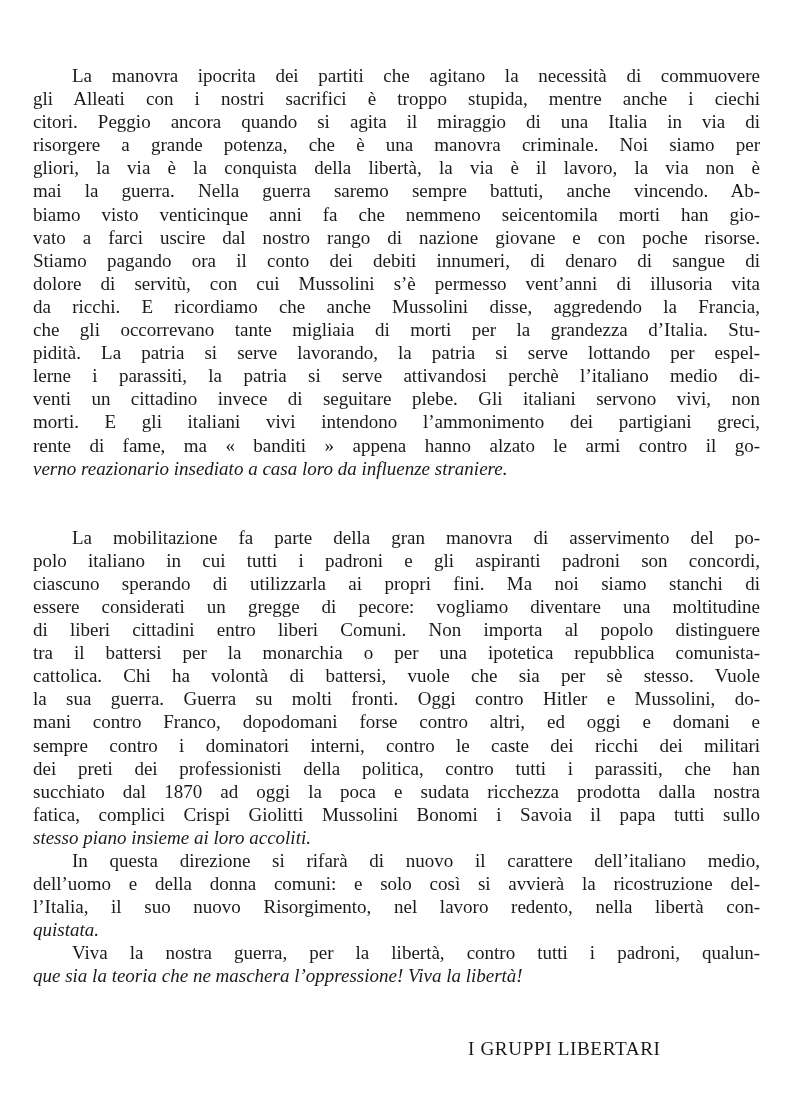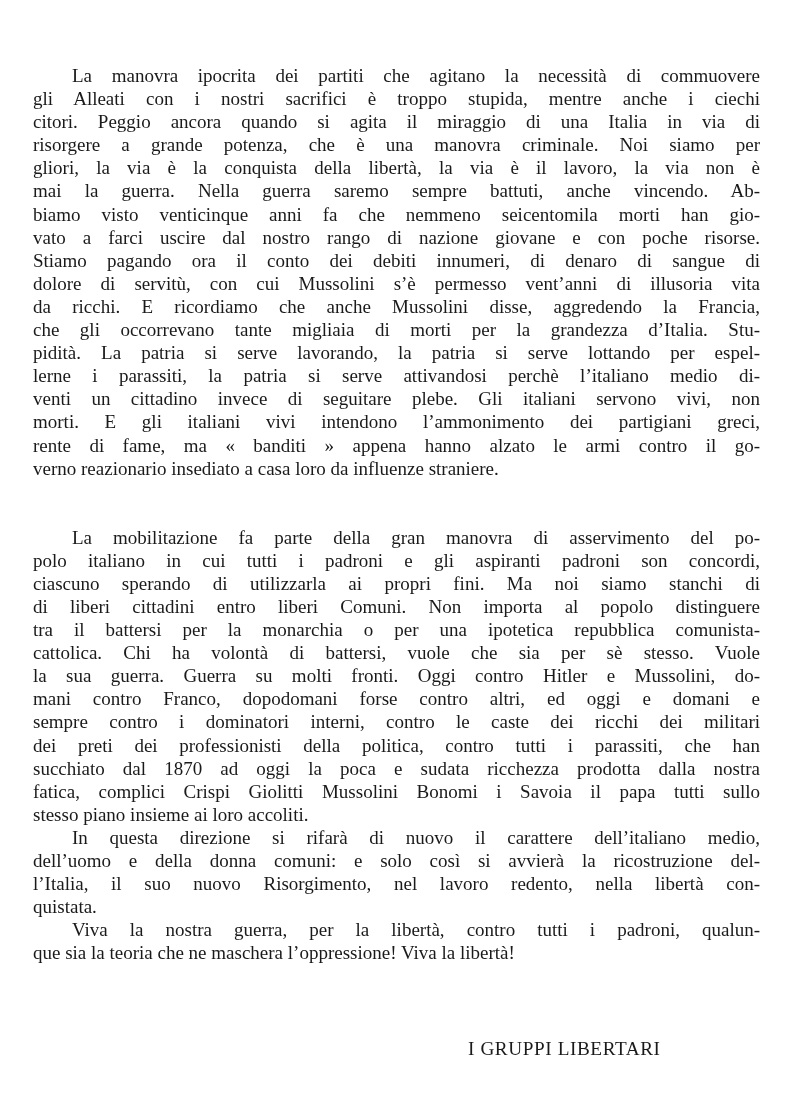--- a/index.html
+++ b/index.html
@@ -5,21 +5,21 @@
   html, body { margin: 0; padding: 0; background: #ffffff; }
   body { width: 794px; height: 1096px; position: relative; overflow: hidden; }
   .page {
     position: absolute; left: 33px; top: 52px; width: 727px;
     font-family: "Liberation Serif", "DejaVu Serif", serif;
     font-size: 19px; line-height: 23.1px; color: #1a1a1a;
     text-align: justify;
     margin-top: 12px;
   }
   .line { display: block; white-space: nowrap; text-align: justify; text-align-last: justify; height: 23.1px; }
-  .line.last { text-align-last: left; }
+  .line.last { text-align-last: left; font-style: italic; }
   .line.indent { padding-left: 39px; }
   .gap { height: 46px; }
   .signature {
     position: absolute; left: 468px; top: 1038px;
     font-family: "Liberation Serif", "DejaVu Serif", serif;
     font-size: 19.2px; letter-spacing: 0.6px; color: #1a1a1a; white-space: nowrap;
   }
 </style>
 </head>
 <body>
@@ -45,20 +45,21 @@
     <span class="line">rente di fame, ma « banditi » appena hanno alzato le armi contro il go-</span>
     <span class="line last">verno reazionario insediato a casa loro da influenze straniere.</span>
   </div>
 
   <div class="gap"></div>
 
   <div>
     <span class="line indent">La mobilitazione fa parte della gran manovra di asservimento del po-</span>
     <span class="line">polo italiano in cui tutti i padroni e gli aspiranti padroni son concordi,</span>
     <span class="line">ciascuno sperando di utilizzarla ai propri fini. Ma noi siamo stanchi di</span>
+    <span class="line">essere considerati un gregge di pecore: vogliamo diventare una moltitudine</span>
     <span class="line">di liberi cittadini entro liberi Comuni. Non importa al popolo distinguere</span>
     <span class="line">tra il battersi per la monarchia o per una ipotetica repubblica comunista-</span>
     <span class="line">cattolica. Chi ha volontà di battersi, vuole che sia per sè stesso. Vuole</span>
     <span class="line">la sua guerra. Guerra su molti fronti. Oggi contro Hitler e Mussolini, do-</span>
     <span class="line">mani contro Franco, dopodomani forse contro altri, ed oggi e domani e</span>
     <span class="line">sempre contro i dominatori interni, contro le caste dei ricchi dei militari</span>
     <span class="line">dei preti dei professionisti della politica, contro tutti i parassiti, che han</span>
     <span class="line">succhiato dal 1870 ad oggi la poca e sudata ricchezza prodotta dalla nostra</span>
     <span class="line">fatica, complici Crispi Giolitti Mussolini Bonomi i Savoia il papa tutti sullo</span>
     <span class="line last">stesso piano insieme ai loro accoliti.</span>

